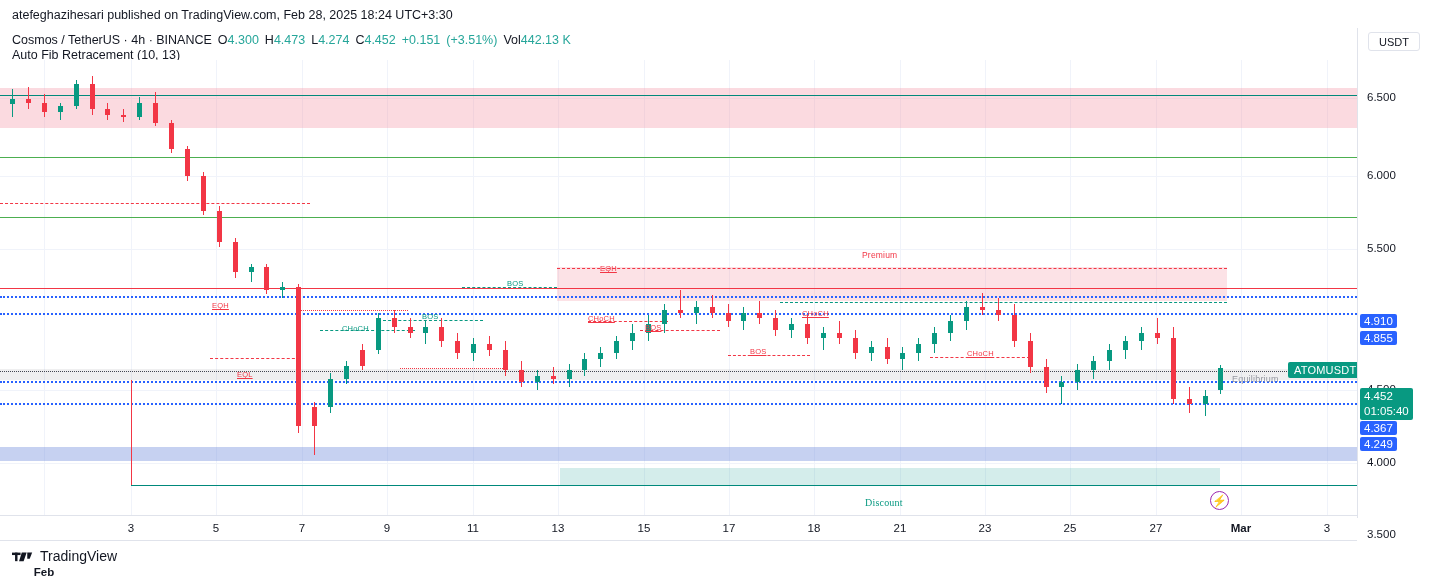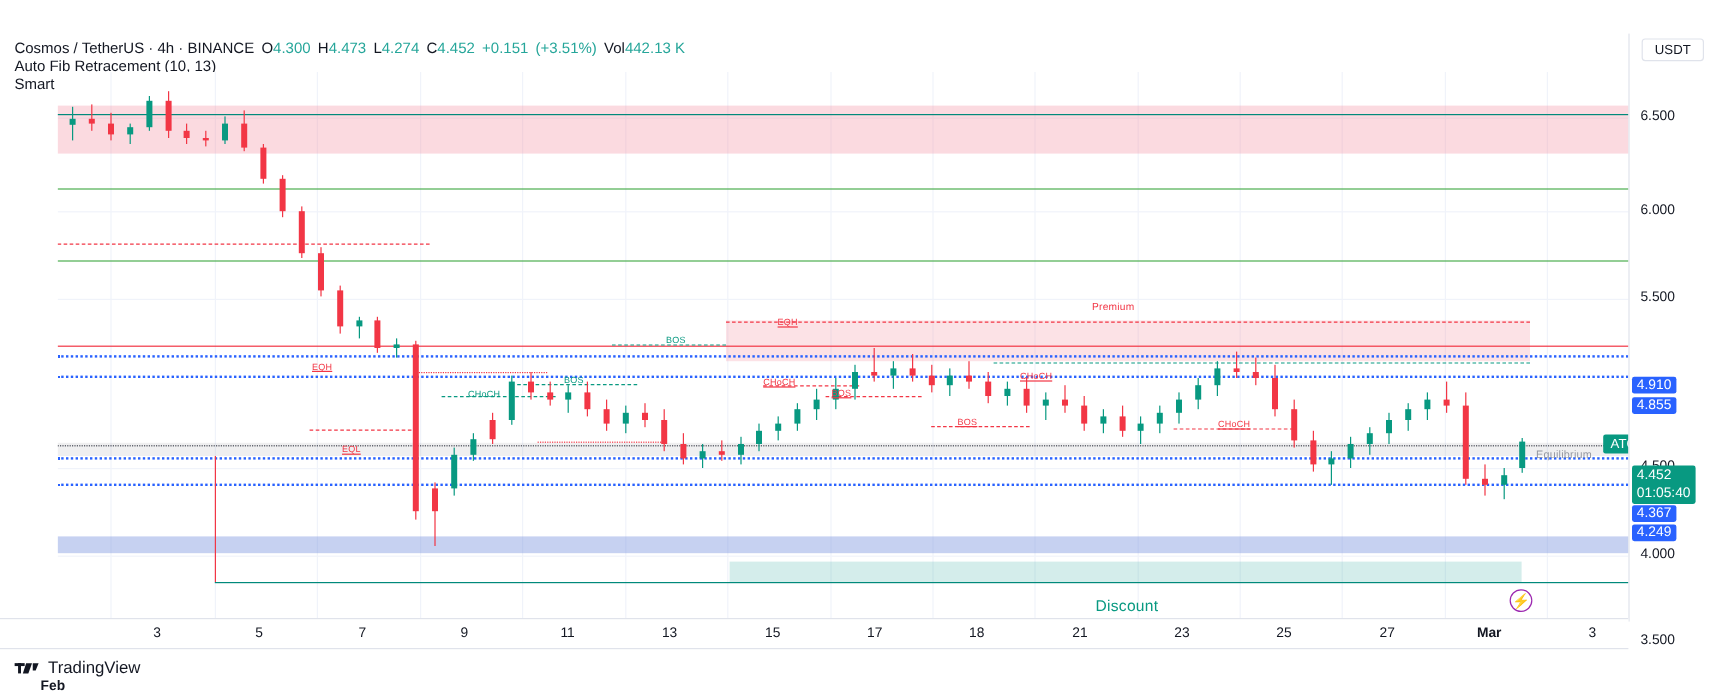--- a/index.html
+++ b/index.html
@@ -22,21 +22,21 @@
   .legend-row { font-size: 12.5px; color: #131722; line-height: 15px; white-space: nowrap; }
   .legend-row .sym { color:#131722; }
   .legend-row .val { color:#26a69a; }
   .legend-row .lbl { color:#131722; }
   .sp { display:inline-block; width:6px; }
 
   
   #plot {
     position: absolute; left: 0; top: 60px;
     width: 1357px; height: 455px;
-    background: #ffffff; overflow: hidden; margin-left: 48px;
+    background: #ffffff; overflow: hidden;
   }
   
   .vgrid { position:absolute; top:0; bottom:0; width:1px; background:#f0f3fa; }
   
   .hgrid { position:absolute; left:0; right:0; height:1px; background:#f0f3fa; }
 
   
   .zone { position:absolute; }
   .zone-premium-top { background: rgba(244,143,160,0.33); }
   .zone-premium { background: rgba(244,143,160,0.26); }
@@ -68,21 +68,21 @@
   .body { position:absolute; width:5px; }
   .up   .wick, .up   .body { background:#089981; }
   .down .wick, .down .body { background:#f23645; }
 
   
   .smc-label { position:absolute; font-size:7.5px; letter-spacing:0.2px; white-space:nowrap; }
   .lab-green { color:#089981; }
   .lab-red { color:#f23645;text-decoration:underline; }
   .lab-grey { color:#9598a1; font-size:9px; }
   .lab-premium { color:#f23645; font-size:8.5px; }
-  .lab-discount { color:#089981; font-size:13px; }
+  .lab-discount { color:#089981; font-size:10px;font-family:Liberation Serif, serif; }
 
   
   #ticker-flag {
     position:absolute; background:#089981; color:#fff;
     font-size:11px; padding:2px 6px; border-radius:2px; white-space:nowrap;
     letter-spacing:0.2px;
   }
   
   #alert-bolt {
     position:absolute; width:19px; height:19px; border-radius:50%;
@@ -126,20 +126,21 @@
   
   #footer { position:absolute; left:12px; top:548px; display:flex; align-items:flex-end; gap:6px; }
   #tv-mark { width:22px; height:13px; }
   #tv-word { font-size:14px; color:#131722; }
 </style>
 </head>
 <body>
 
 <div id="root">
 
+  <div id="publisher">atefeghazihesari published on TradingView.com, Feb 28, 2025 18:24 UTC+3:30</div>
 
   <div id="legend">
     <div class="legend-row">
       <span class="sym">Cosmos / TetherUS · 4h · BINANCE</span><span class="sp"></span><span class="lbl">O</span><span class="val">4.300</span><span class="sp"></span><span class="lbl">H</span><span class="val">4.473</span><span class="sp"></span><span class="lbl">L</span><span class="val">4.274</span><span class="sp"></span><span class="lbl">C</span><span class="val">4.452</span><span class="sp"></span><span class="val">+0.151</span><span class="sp"></span><span class="val">(+3.51%)</span><span class="sp"></span><span class="lbl">Vol</span><span class="val">442.13 K</span>
     </div>
     <div class="legend-row">Auto Fib Retracement (10, 13)</div>
     <div class="legend-row">Smart Money Concepts [LuxAlgo] (Historical, Colored, All, All, Tiny, All, All, Small, 50, 10, 10, Atr, 3, 0.1, Tiny, , 1, —, —, —)</div>
   </div>
 
   <div id="plot">

